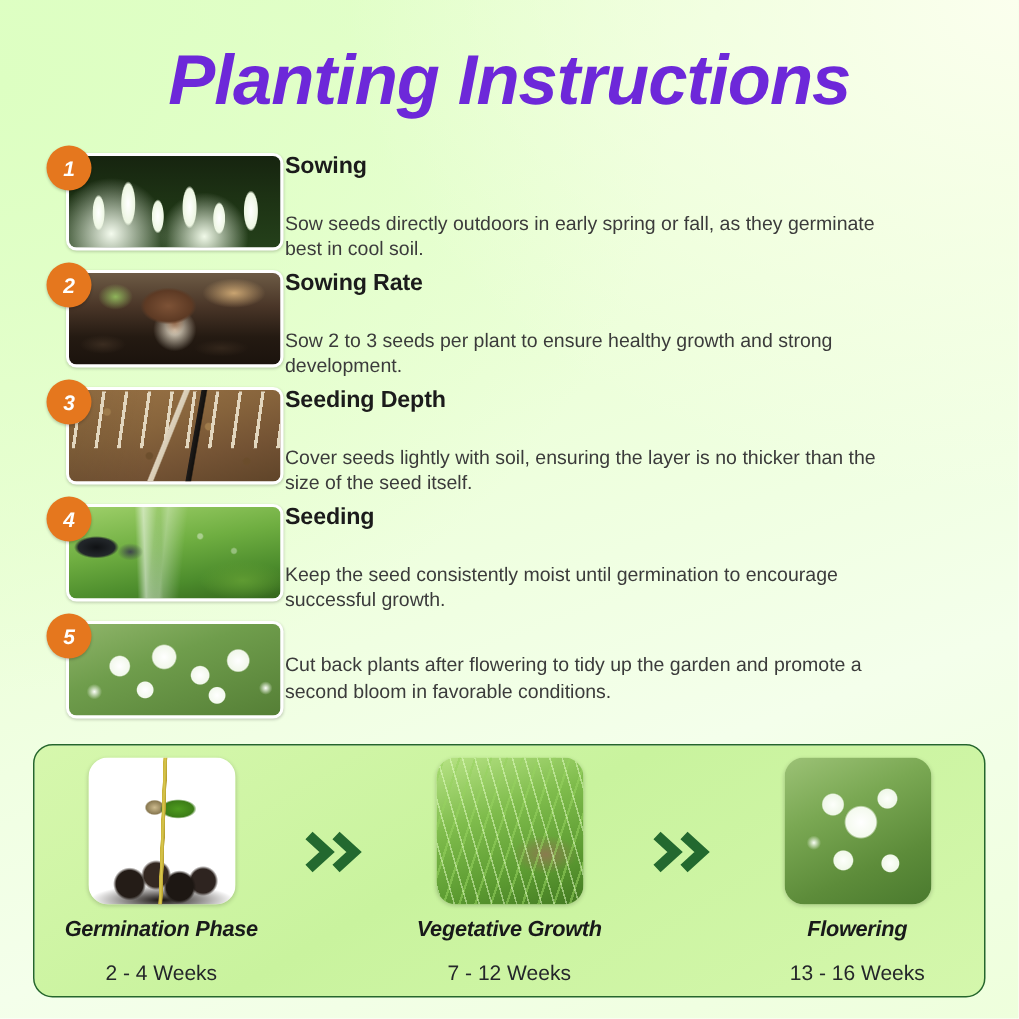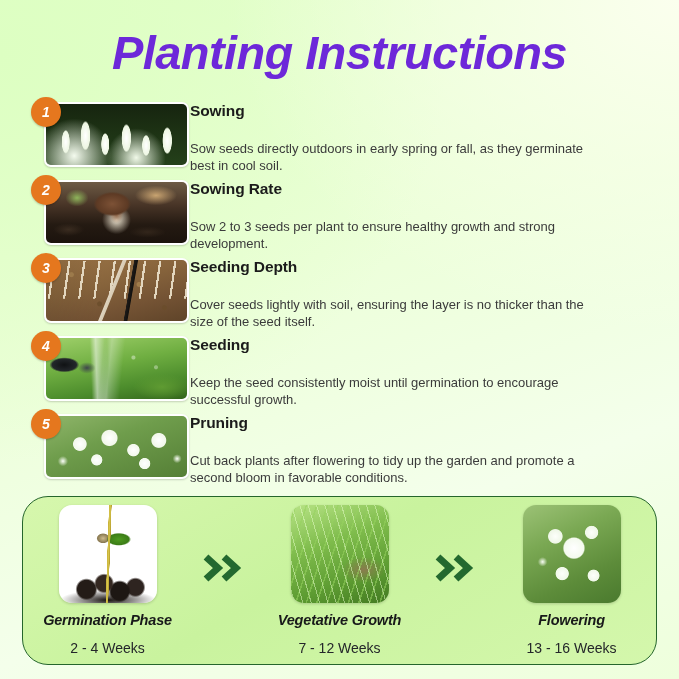--- a/index.html
+++ b/index.html
@@ -158,21 +158,21 @@
       radial-gradient(circle 7px at 93% 70%, #fbfef8 0%, rgba(251,254,248,0) 64%),
       linear-gradient(160deg, #8fb56a 0%, #6f9d4c 40%, #557f36 100%);
   }
 
   
   .panel {
     position:absolute;
     left:22px; top:496px;
     width:635px; height:169px;
     border:1.6px solid #25662c;
-    border-radius:26px;
+    border-radius:13px;
     background:linear-gradient(150deg, #d6f7ad 0%, #c9f39e 45%, #d4f7ac 100%);
     display:flex;
     align-items:center;
     padding:0 14px;
     overflow:hidden;
   }
   .phase {
     flex:0 0 141px;
     text-align:center;
   }
@@ -306,21 +306,20 @@
   <div class="step">
     <div class="thumb-wrap">
       <div class="badge">5</div>
       <div class="thumb">
         <div class="thumb-inner">
             <div class="ph ph-bloom"></div>
           </div>
       </div>
     </div>
     <div class="step-text">
-      <div class="step-title">Pruning</div>
       <div class="step-desc">Cut back plants after flowering to tidy up the garden and promote a second bloom in favorable conditions.</div>
     </div>
   </div>
 
 </div>
 
 <div class="panel">
 
   <div class="phase">
     <div class="phase-img">

